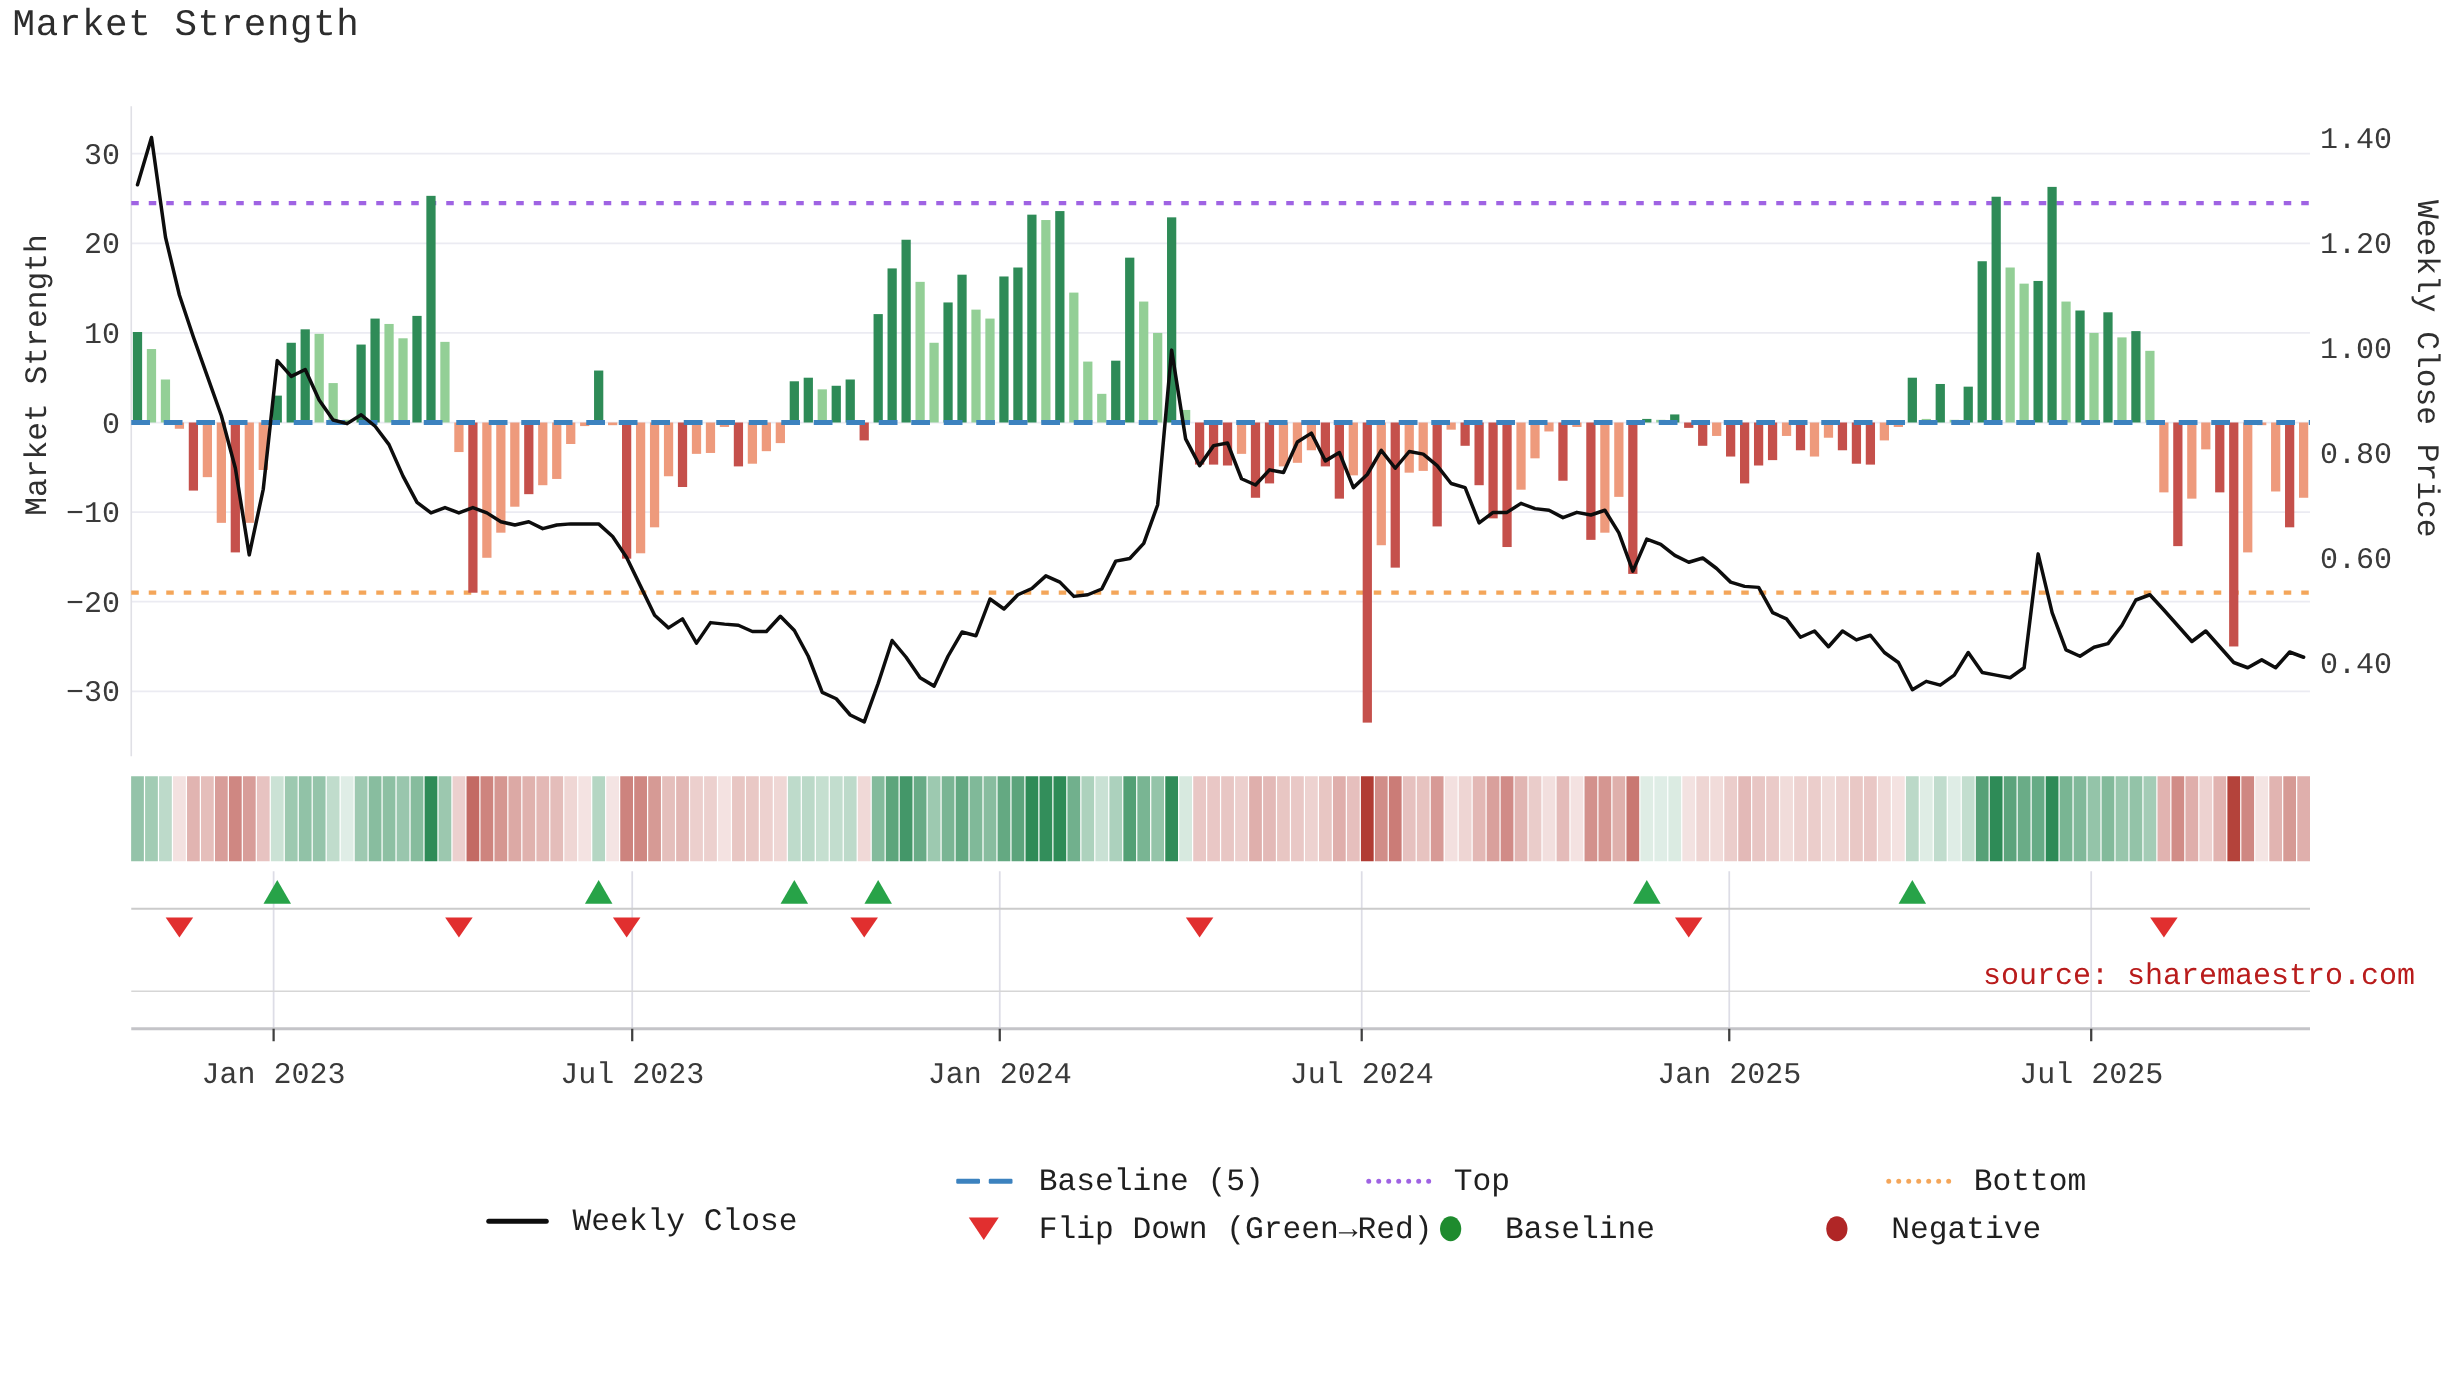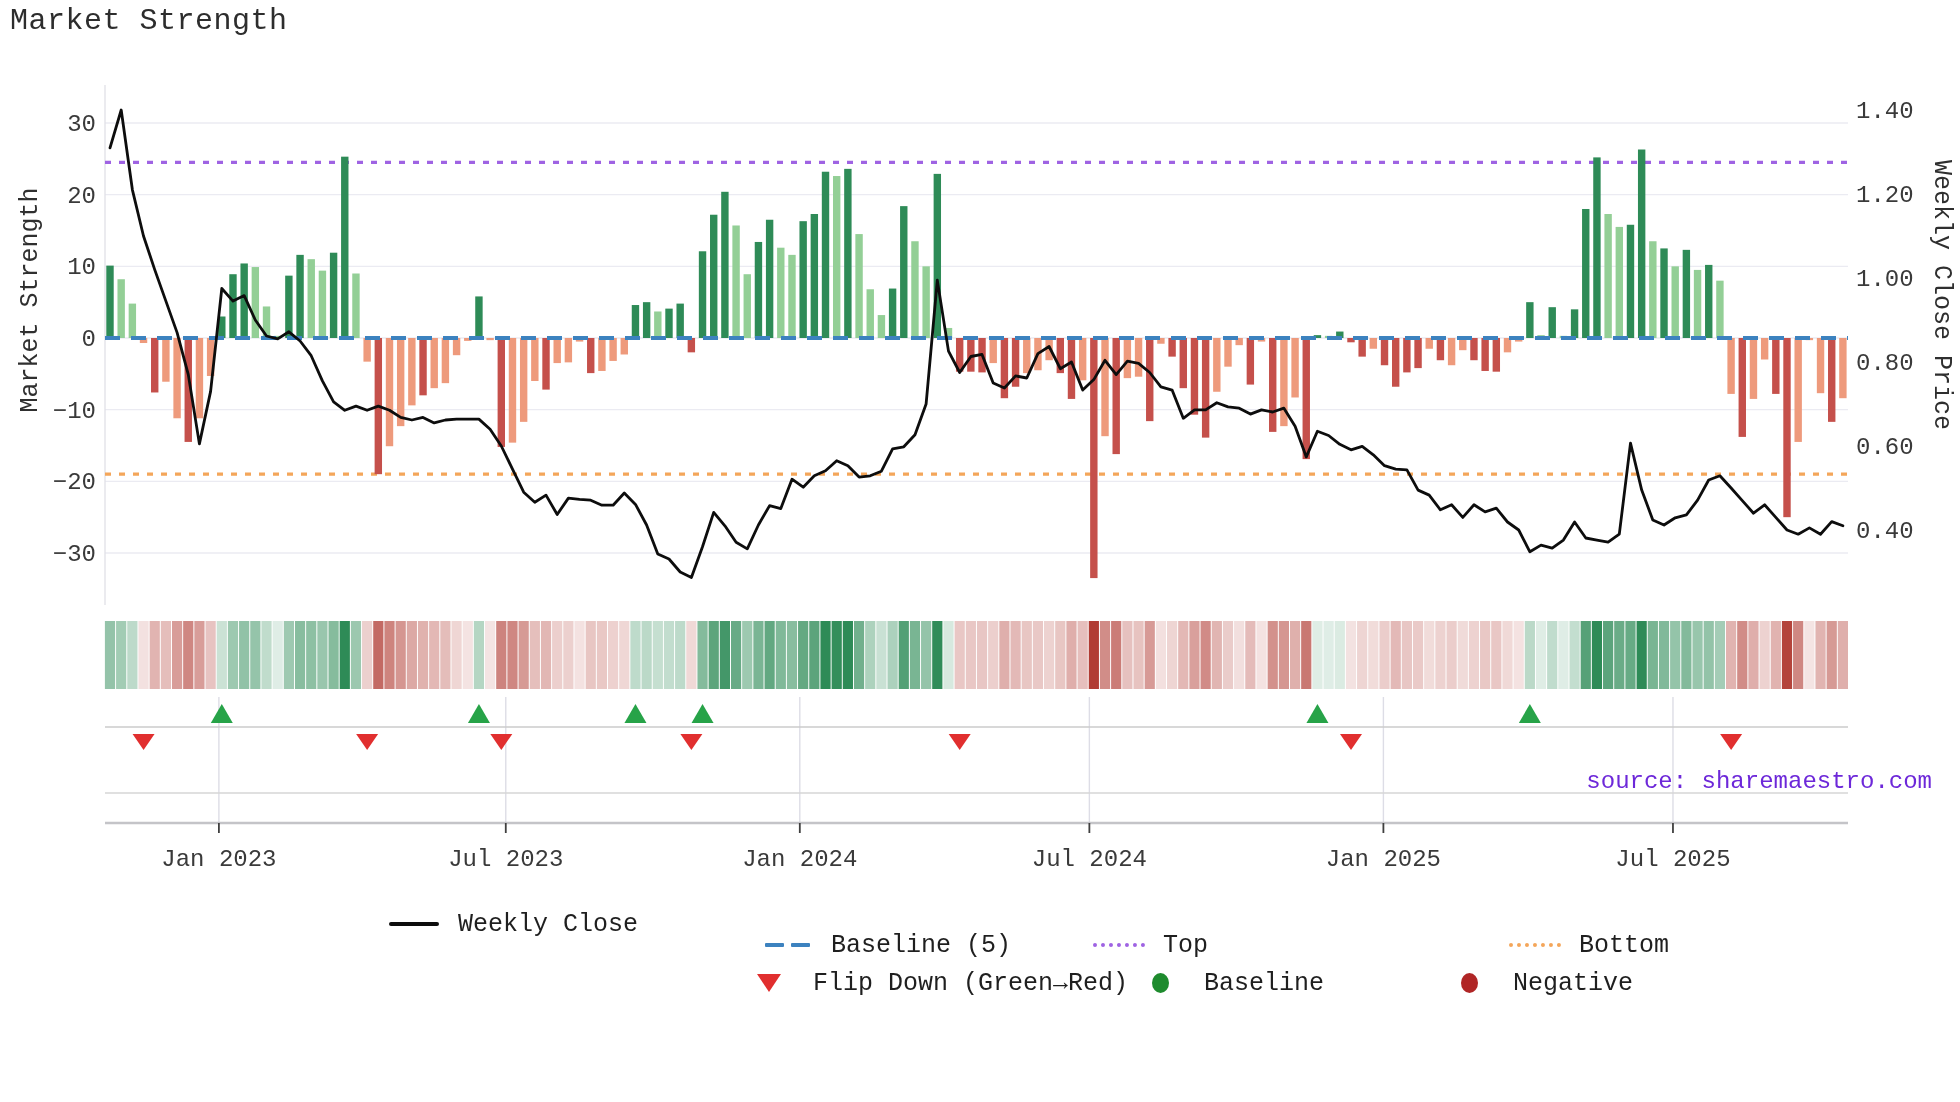--- a/index.html
+++ b/index.html
@@ -2,21 +2,21 @@
 <html><head>
 <meta charset="utf-8">
 <style>
   html,body{margin:0;padding:0;background:#ffffff;}
   body{font-family:"DejaVu Sans","Liberation Sans",sans-serif;}
   .fig{position:relative;width:1960px;height:1102px;background:#fff;overflow:hidden;font-family:Liberation Mono, monospace;}
   .title{position:absolute;left:10px;top:4px;font-size:30px;color:#2d2d2d;letter-spacing:.5px;}
   .ylab{position:absolute;white-space:nowrap;font-size:25px;color:#2f2f2f;}
   .ylab.left{left:30px;top:300px;transform:translate(-50%,-50%) rotate(-90deg);}
   .ylab.right{left:1941px;top:295px;transform:translate(-50%,-50%) rotate(90deg);}
-  .source{position:absolute;right:28px;top:768px;font-size:24px;color:#6d28d9;}
+  .source{position:absolute;right:28px;top:768px;font-size:24px;color:#b91c1c;}
   svg{position:absolute;left:0;top:0;}
   .legend-item{position:absolute;display:flex;align-items:center;gap:12px;height:34px;}
   .legend-item .swatch-box{width:64px;display:flex;justify-content:center;align-items:center;gap:7px;}
   .legend-item .lab{font-size:25px;color:#1f1f1f;white-space:nowrap;}
   .sw-line{width:50px;height:4px;background:#0d0d0d;border-radius:2px;}
   .sw-dash{width:19px;height:4px;background:#3c82bf;border-radius:1px;}
   .sw-dots{width:52px;height:0;border-top:4px dotted #9f63e3;}
   .sw-dots.orange{border-top-color:#f4a65a;}
   .sw-tri-up{width:0;height:0;border-left:12px solid transparent;border-right:12px solid transparent;border-bottom:18px solid #27a348;}
   .sw-tri-down{width:0;height:0;border-left:12px solid transparent;border-right:12px solid transparent;border-top:18px solid #e12f2f;}
@@ -400,21 +400,21 @@
       <text x="1856" y="118.00000000000006" text-anchor="start" font-size="24" fill="#3a3a3a">1.40</text>
       <text x="1856" y="202" text-anchor="start" font-size="24" fill="#3a3a3a">1.20</text>
       <text x="1856" y="286" text-anchor="start" font-size="24" fill="#3a3a3a">1.00</text>
       <text x="1856" y="370" text-anchor="start" font-size="24" fill="#3a3a3a">0.80</text>
       <text x="1856" y="454" text-anchor="start" font-size="24" fill="#3a3a3a">0.60</text>
       <text x="1856" y="538" text-anchor="start" font-size="24" fill="#3a3a3a">0.40</text>
     </svg>
 
   <div class="source">source: sharemaestro.com</div>
 
-  <div class="legend-item" style="left:382px;top:907px">
+  <div class="legend-item" style="left:382px;top:960px">
     <span class="swatch-box">
         <span class="sw-line"></span>
       </span>
     <span class="lab">Weekly Close</span>
   </div>
   <div class="legend-item" style="left:755px;top:928px">
     <span class="swatch-box">
         <span class="sw-dash"></span>
         <span class="sw-dash"></span>
       </span>
@@ -426,21 +426,21 @@
       </span>
     <span class="lab">Top</span>
   </div>
   <div class="legend-item" style="left:1503px;top:928px">
     <span class="swatch-box">
         <span class="sw-dots orange"></span>
       </span>
     <span class="lab">Bottom</span>
   </div>
 
-  <div class="legend-item" style="left:737px;top:966px">
+  <div class="legend-item" style="left:755px;top:966px">
     <span class="swatch-box">
         <span class="sw-tri-down"></span>
       </span>
     <span class="lab">Flip Down (Green→Red)</span>
   </div>
   <div class="legend-item" style="left:1128px;top:966px">
     <span class="swatch-box">
         <span class="sw-dot"></span>
       </span>
     <span class="lab">Baseline</span>

